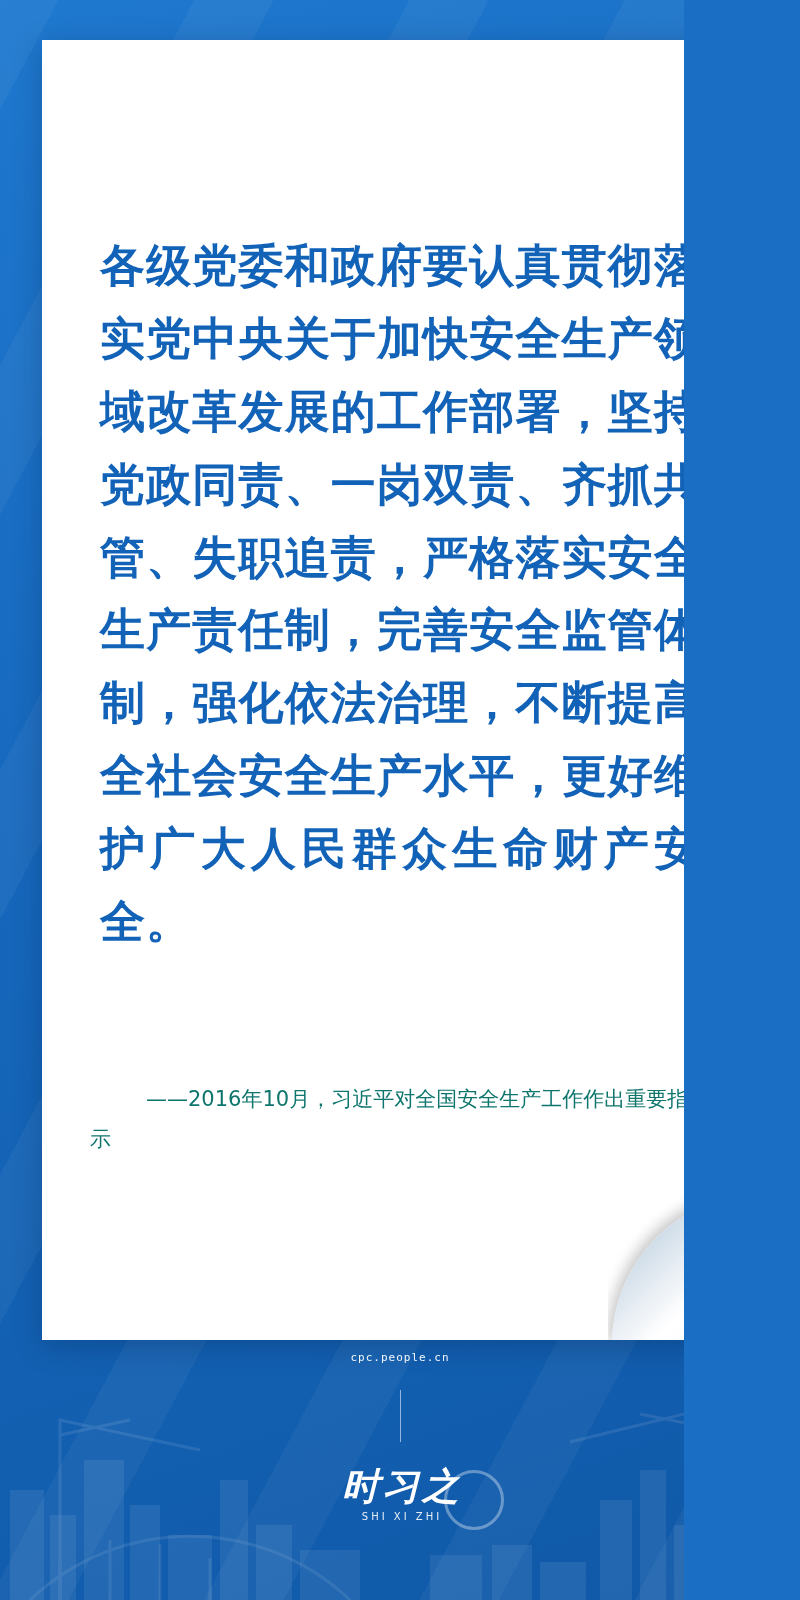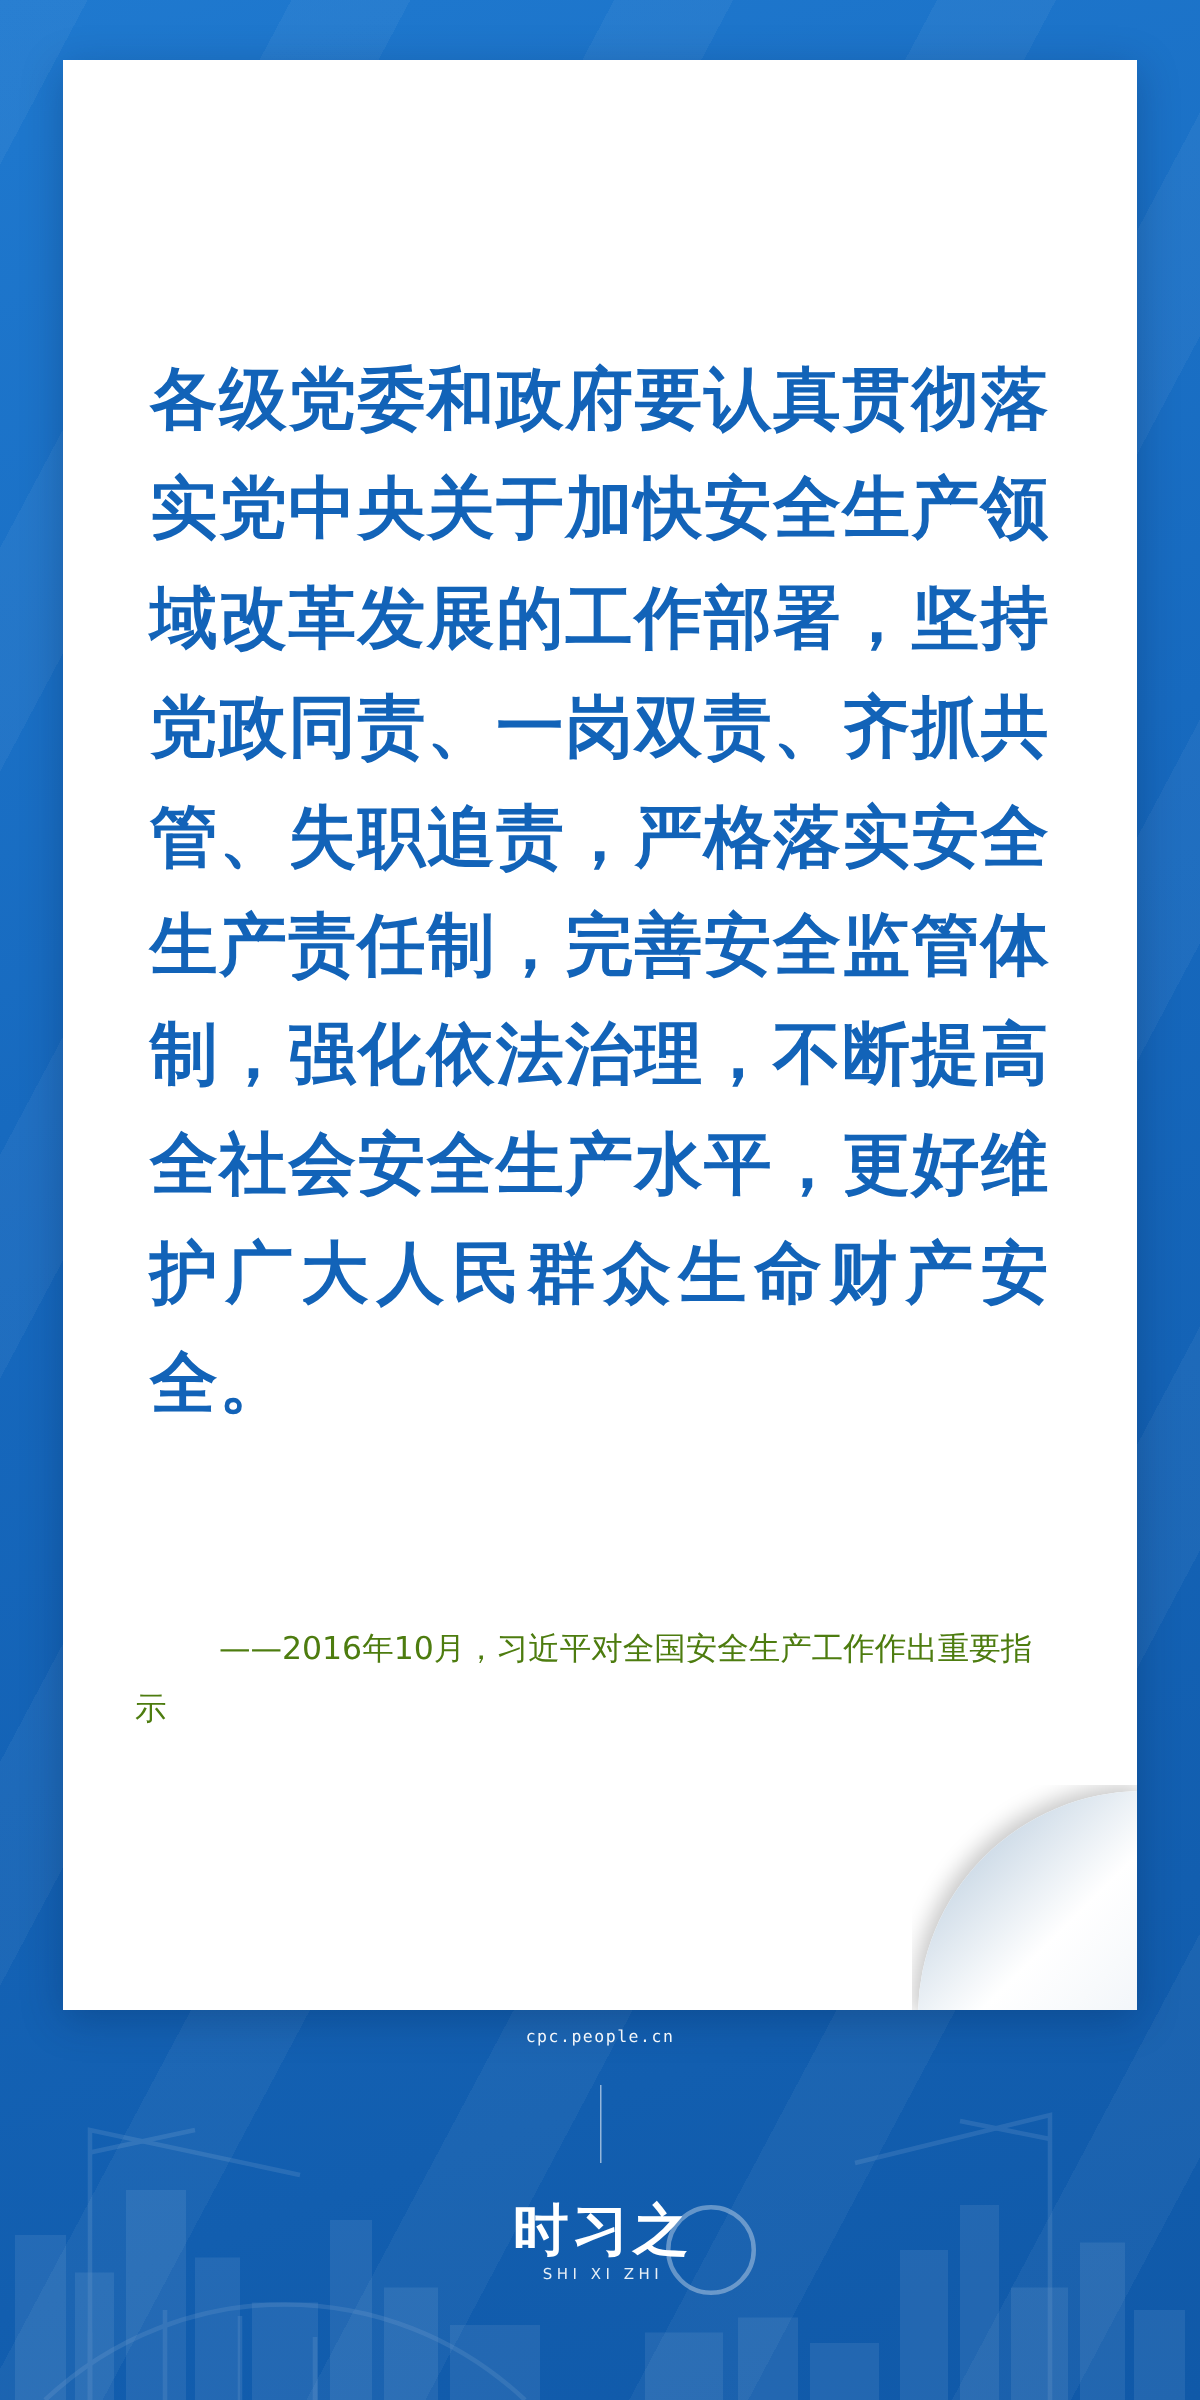--- a/index.html
+++ b/index.html
@@ -9,21 +9,21 @@
   body {
     width: 800px;
     height: 1600px;
     overflow: hidden;
     font-family: "Liberation Sans", sans-serif;
     background: #1a6fc4;
   }
 
   .poster {
     position: relative;
-    width: 800px;
+    width: 684px;
     height: 1600px;
     background: linear-gradient(160deg, #1f79cf 0%, #1668bd 45%, #1059a8 100%);
     overflow: hidden;
   }
 
   
   .sheen {
     position: absolute;
     top: -200px;
     left: -300px;
@@ -73,21 +73,21 @@
     letter-spacing: 1px;
     text-align: justify;
     text-justify: inter-character;
   }
 
   .attribution {
     position: absolute;
     left: 48px;
     top: 1040px;
     width: 612px;
-    color: #4d7c0f;
+    color: #0f766e;
     font-family: "DejaVu Sans", "Liberation Sans", sans-serif;
     font-size: 21px;
     line-height: 1.9;
     text-indent: 56px;
   }
 
   
   .curl {
     position: absolute;
     right: 0;
@@ -165,20 +165,21 @@
     position: relative;
     display: flex;
     flex-direction: column;
     align-items: center;
     color: #ffffff;
     padding-left: 4px;
   }
   .brand-main {
     font-family: "DejaVu Serif", "Liberation Serif", serif;
     font-weight: bold;
+    font-style: italic;
     font-size: 37px;
     letter-spacing: 3px;
     line-height: 1;
   }
   .brand-pinyin {
     font-family: "DejaVu Sans", "Liberation Sans", sans-serif;
     font-size: 10px;
     letter-spacing: 3px;
     margin-top: 6px;
     opacity: 0.9;

